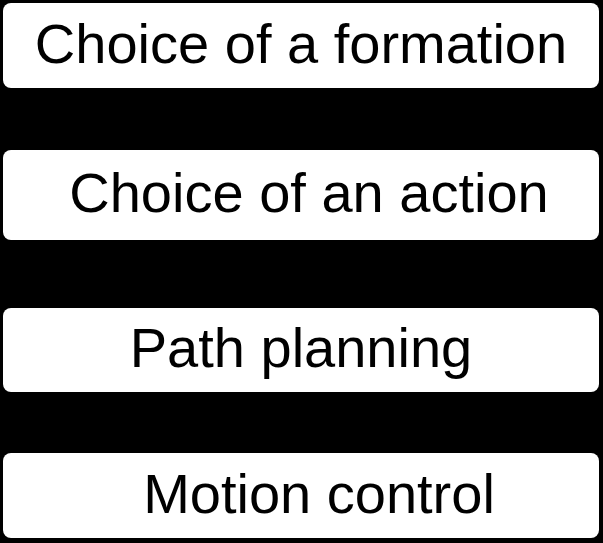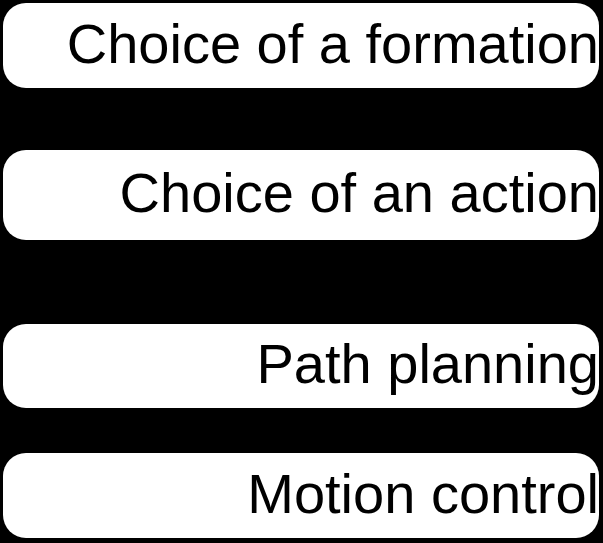--- a/index.html
+++ b/index.html
@@ -13,39 +13,39 @@
     height: 543px;
     background: #000000;
     overflow: hidden;
     font-family: "Liberation Sans", sans-serif;
   }
   .flow-box {
     position: absolute;
     left: 3px;
     width: 596px;
     background: #ffffff;
-    border-radius: 23px;
+    border-radius: 8px;
     display: flex;
     align-items: center;
-    justify-content: flex-end;
+    justify-content: center;
     box-sizing: border-box;
   }
   .flow-box .label {
     color: #000000;
     font-size: 56px;
     font-weight: 400;
     line-height: 1;
     white-space: nowrap;
     letter-spacing: 0px;
     text-align: center;
     padding-bottom: 4px; 
   }
   #box-formation { top: 3px;   height: 85px; }
   #box-action    { top: 150px; height: 90px; padding-left: 16px; }
-  #box-path      { top: 324px; height: 84px; }
+  #box-path      { top: 308px; height: 84px; }
   #box-motion    { top: 453px; height: 85px; padding-left: 36px; }
 </style>
 </head>
 <body>
 
 <div class="canvas">
 
   <div class="flow-box" id="box-formation">
     <span class="label">Choice of a formation</span>
   </div>

